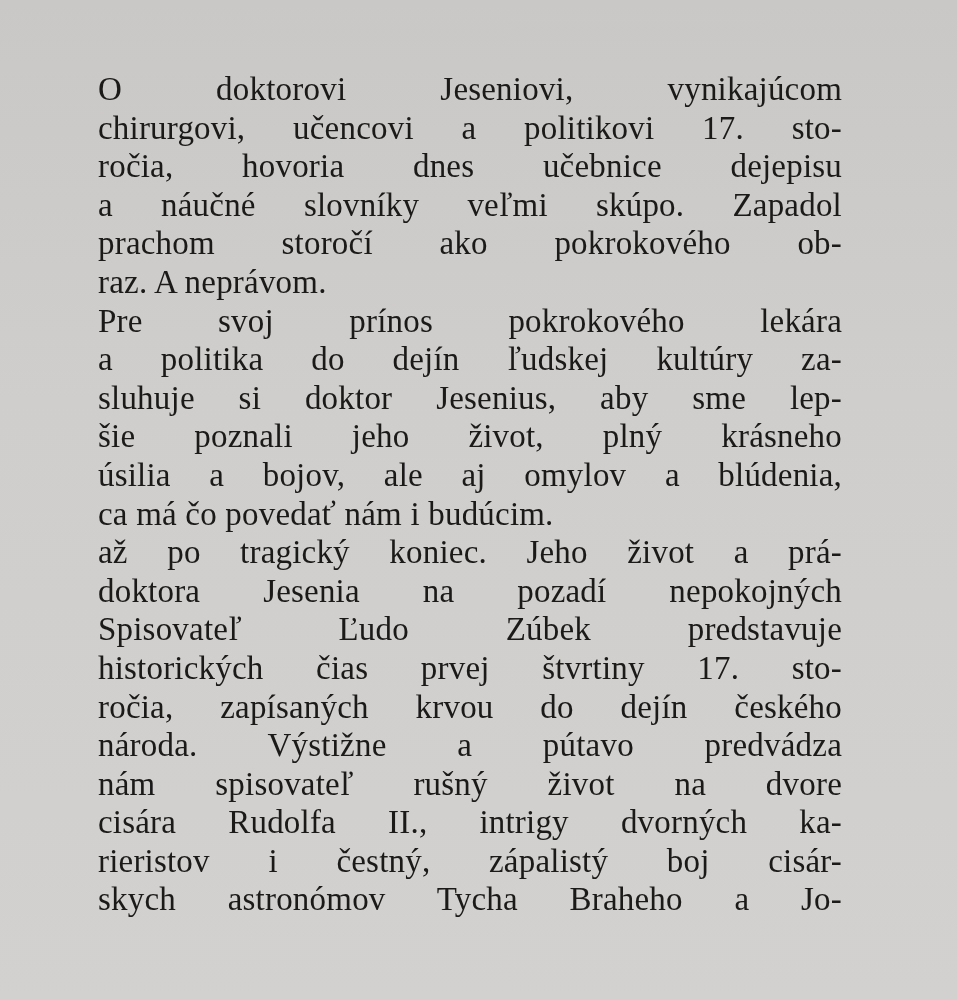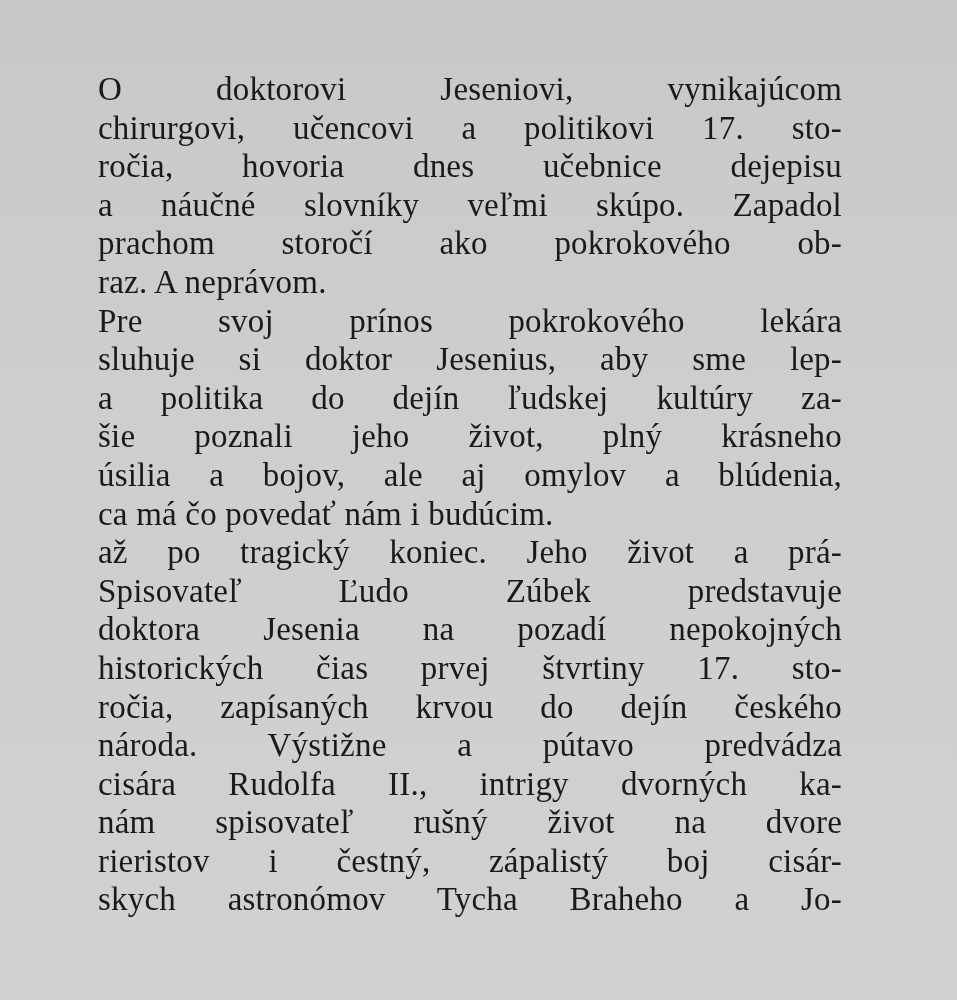--- a/index.html
+++ b/index.html
@@ -56,34 +56,34 @@
       <span class="line"><span style="word-spacing: 0px; white-space: nowrap;">O doktorovi Jeseniovi, vynikajúcom</span></span>
       <span class="line"><span style="word-spacing: 0px; white-space: nowrap;">chirurgovi, učencovi a politikovi 17. sto-</span></span>
       <span class="line"><span style="word-spacing: 0px; white-space: nowrap;">ročia, hovoria dnes učebnice dejepisu</span></span>
       <span class="line"><span style="word-spacing: 0px; white-space: nowrap;">a náučné slovníky veľmi skúpo. Zapadol</span></span>
       <span class="line"><span style="word-spacing: 0px; white-space: nowrap;">prachom storočí ako pokrokového ob-</span></span>
       <span class="line last"><span>raz. A neprávom.</span></span>
     </div>
 
     <div>
       <span class="line"><span style="word-spacing: 0px; white-space: nowrap;">Pre svoj prínos pokrokového lekára</span></span>
+      <span class="line"><span style="word-spacing: 0px; white-space: nowrap;">a politika do dejín ľudskej kultúry za-</span></span>
       <span class="line"><span style="word-spacing: 0px; white-space: nowrap;">sluhuje si doktor Jesenius, aby sme lep-</span></span>
-      <span class="line"><span style="word-spacing: 0px; white-space: nowrap;">a politika do dejín ľudskej kultúry za-</span></span>
       <span class="line"><span style="word-spacing: 0px; white-space: nowrap;">šie poznali jeho život, plný krásneho</span></span>
       <span class="line"><span style="word-spacing: 0px; white-space: nowrap; margin-top: 12px;">úsilia a bojov, ale aj omylov a blúdenia,</span></span>
       <span class="line last"><span>ca má čo povedať nám i budúcim.</span></span>
       <span class="line"><span style="word-spacing: 0px; white-space: nowrap;">až po tragický koniec. Jeho život a prá-</span></span>
     </div>
 
     <div>
+      <span class="line"><span style="word-spacing: 0px; white-space: nowrap;">doktora Jesenia na pozadí nepokojných</span></span>
       <span class="line"><span style="word-spacing: 0px; white-space: nowrap;">Spisovateľ Ľudo Zúbek predstavuje</span></span>
-      <span class="line"><span style="word-spacing: 0px; white-space: nowrap;">doktora Jesenia na pozadí nepokojných</span></span>
       <span class="line"><span style="word-spacing: 0px; white-space: nowrap;">historických čias prvej štvrtiny 17. sto-</span></span>
       <span class="line"><span style="word-spacing: 0px; white-space: nowrap;">ročia, zapísaných krvou do dejín českého</span></span>
       <span class="line"><span style="word-spacing: 0px; white-space: nowrap;">národa. Výstižne a pútavo predvádza</span></span>
+      <span class="line"><span style="word-spacing: 0px; white-space: nowrap;">nám spisovateľ rušný život na dvore</span></span>
       <span class="line"><span style="word-spacing: 0px; white-space: nowrap;">cisára Rudolfa II., intrigy dvorných ka-</span></span>
-      <span class="line"><span style="word-spacing: 0px; white-space: nowrap;">nám spisovateľ rušný život na dvore</span></span>
       <span class="line"><span style="word-spacing: 0px; white-space: nowrap;">rieristov i čestný, zápalistý boj cisár-</span></span>
       <span class="line"><span style="word-spacing: 0px; white-space: nowrap;">skych astronómov Tycha Braheho a Jo-</span></span>
     </div>
 
   </div>
 </div>
 
 </body></html>

